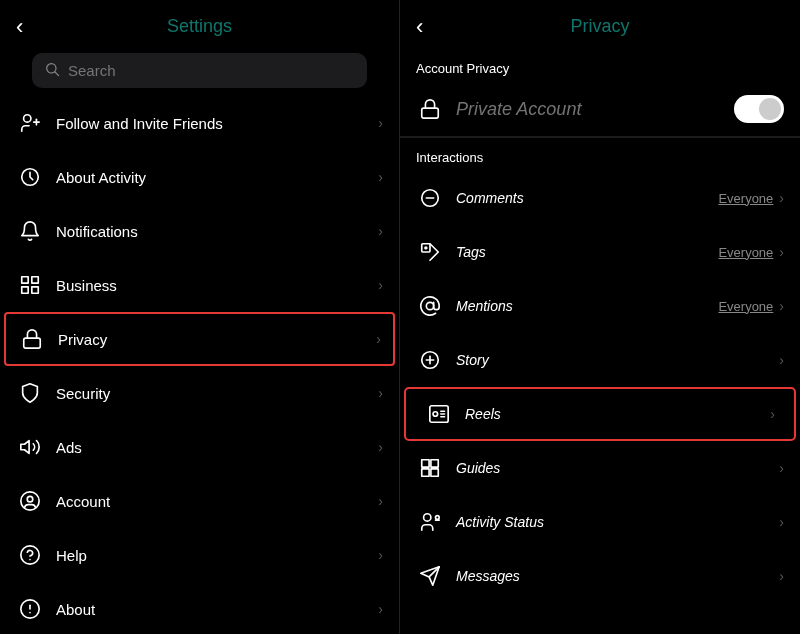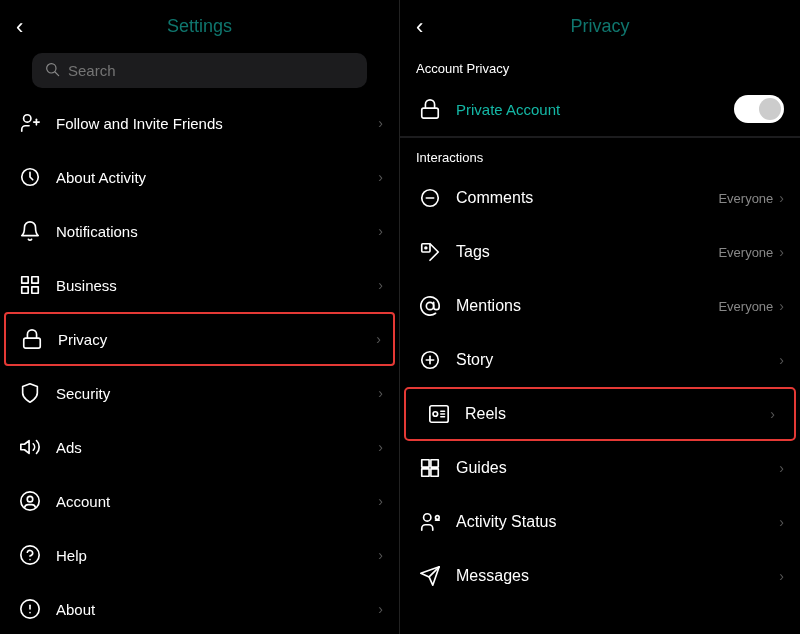--- a/index.html
+++ b/index.html
@@ -134,28 +134,30 @@
       width: 28px;
       height: 28px;
       display: flex;
       align-items: center;
       justify-content: center;
       font-size: 20px;
       flex-shrink: 0;
       margin-right: 12px;
     }
     .privacy-item .item-label {
-      font-size: 16px;
+      font-size: 14px;
       color: #fff;
       flex: 1;
+      font-style: italic;
     }
     .privacy-item .item-sub {
       font-size: 13px;
       color: #888;
       margin-right: 6px;
+      text-decoration: underline;
     }
     .privacy-item .chevron {
       color: #555;
       font-size: 14px;
     }
 
     
     .toggle-switch {
       width: 50px;
       height: 28px;
@@ -186,23 +188,24 @@
       width: 28px;
       height: 28px;
       display: flex;
       align-items: center;
       justify-content: center;
       font-size: 20px;
       flex-shrink: 0;
       margin-right: 12px;
     }
     .private-account-row .item-label {
-      font-size: 15px;
-      color: #14b8a6;
+      font-size: 18px;
+      color: #737373;
       flex: 1;
+      font-style: italic;
     }
 
     .divider {
       height: 1px;
       background: #1c1c1e;
       margin: 0;
     }
 
     svg.icon {
       width: 22px;

